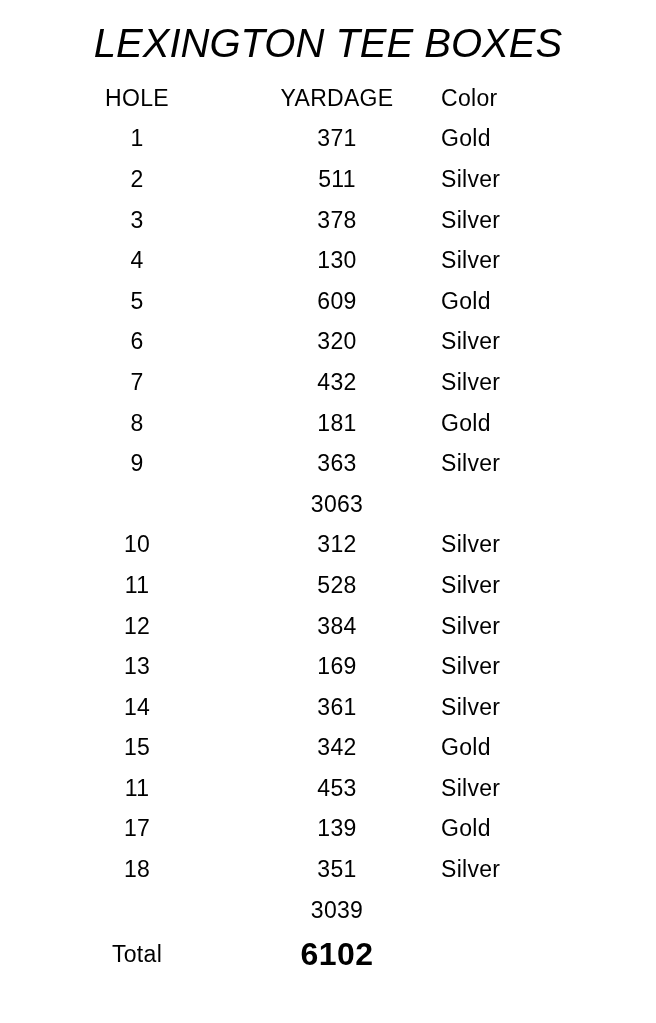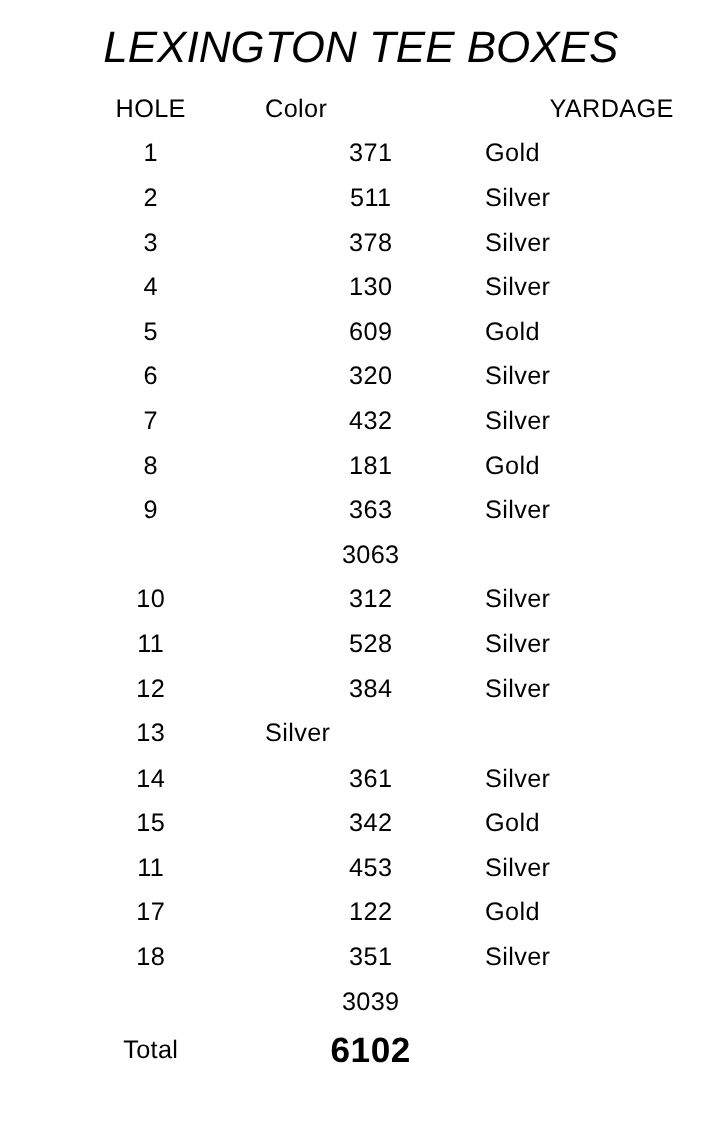--- a/index.html
+++ b/index.html
@@ -68,22 +68,22 @@
 </head>
 <body>
 
 <div class="page">
   <h1 class="title">LEXINGTON TEE BOXES</h1>
 
   <div class="table">
 
     <div class="row">
       <div class="cell c1">HOLE</div>
+      <div class="cell c2">YARDAGE</div>
       <div class="cell c3">Color</div>
-      <div class="cell c2">YARDAGE</div>
     </div>
 
     <div class="row">
       <div class="cell c1">1</div>
       <div class="cell c2">371</div>
       <div class="cell c3">Gold</div>
     </div>
     <div class="row">
       <div class="cell c1">2</div>
       <div class="cell c2">511</div>
@@ -141,40 +141,41 @@
       <div class="cell c2">528</div>
       <div class="cell c3">Silver</div>
     </div>
     <div class="row">
       <div class="cell c1">12</div>
       <div class="cell c2">384</div>
       <div class="cell c3">Silver</div>
     </div>
     <div class="row">
       <div class="cell c1">13</div>
+      <div class="cell c2">169</div>
       <div class="cell c3">Silver</div>
     </div>
     <div class="row">
       <div class="cell c1">14</div>
       <div class="cell c2">361</div>
       <div class="cell c3">Silver</div>
     </div>
     <div class="row">
       <div class="cell c1">15</div>
       <div class="cell c2">342</div>
       <div class="cell c3">Gold</div>
     </div>
     <div class="row">
       <div class="cell c1">11</div>
       <div class="cell c2">453</div>
       <div class="cell c3">Silver</div>
     </div>
     <div class="row">
       <div class="cell c1">17</div>
-      <div class="cell c2">122</div>
+      <div class="cell c2">139</div>
       <div class="cell c3">Gold</div>
     </div>
     <div class="row">
       <div class="cell c1">18</div>
       <div class="cell c2">351</div>
       <div class="cell c3">Silver</div>
     </div>
 
     <div class="row subtotal-row">
       <div class="cell c1"></div>

